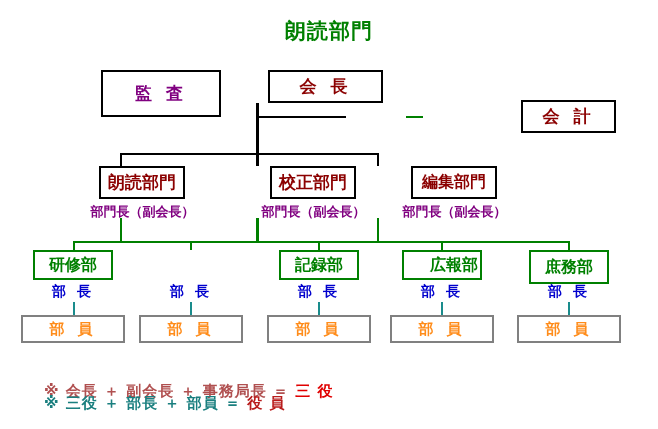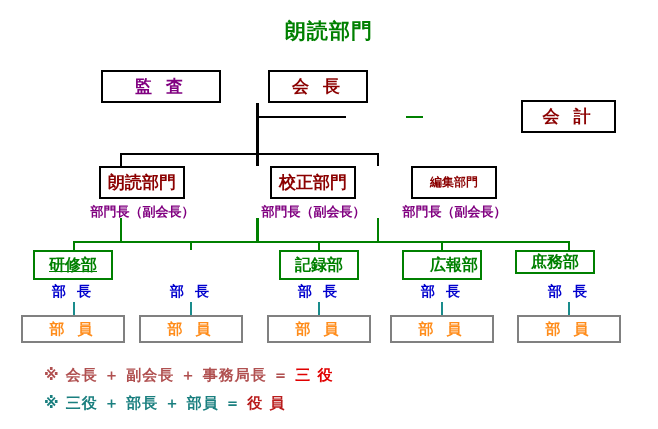--- a/index.html
+++ b/index.html
@@ -74,21 +74,21 @@
   .sub-blue { color: #0000CD; font-size: 14px; letter-spacing: 3px; }
 
   
   .note {
     position: absolute;
     white-space: nowrap;
     font-weight: bold;
     font-size: 15px;
     letter-spacing: 1px;
   }
-  .note-red   { color: #B05050; }
+  .note-red   { color: #B05050; margin-top: 16px; }
   .note-teal  { color: #1A7F7F; }
   .hl-red     { color: #E00000; }
   .hl-maroon  { color: #b91c1c; }
 </style>
 </head>
 <body>
 
 <div id="canvas">
 
   <div id="title">朗読部門</div>
@@ -116,25 +116,25 @@
   <div class="ln ln-grn" style="left:318px; top:241px; width:2px; height:9px;"></div>
   <div class="ln ln-grn" style="left:441px; top:241px; width:2px; height:9px;"></div>
   <div class="ln ln-grn" style="left:568px; top:241px; width:2px; height:9px;"></div>
 
   <div class="ln ln-teal" style="left:73px; top:302px; width:2px; height:13px;"></div>
   <div class="ln ln-teal" style="left:190px; top:302px; width:2px; height:13px;"></div>
   <div class="ln ln-teal" style="left:318px; top:302px; width:2px; height:13px;"></div>
   <div class="ln ln-teal" style="left:441px; top:302px; width:2px; height:13px;"></div>
   <div class="ln ln-teal" style="left:568px; top:302px; width:2px; height:13px;"></div>
 
-  <div class="box box-black txt-purple" style="left:101px; top:70px; width:120px; height:33px; font-size:17px; letter-spacing:4px;">
+  <div class="box box-black txt-purple" style="left:101px; top:70px; width:120px; height:47px; font-size:17px; letter-spacing:4px;">
     <span>監 査</span>
   </div>
 
-  <div class="box box-black txt-darkred" style="left:268px; top:70px; width:100px; height:33px; font-size:17px; letter-spacing:4px;justify-content:center;">
+  <div class="box box-black txt-darkred" style="left:268px; top:70px; width:115px; height:33px; font-size:17px; letter-spacing:4px;justify-content:center;">
     <span>会 長</span>
   </div>
 
 
   <div class="box box-black txt-darkred" style="left:521px; top:100px; width:95px; height:33px; font-size:17px; letter-spacing:4px;">
     <span>会 計</span>
   </div>
 
   <div class="box box-black txt-darkred" style="left:99px; top:166px; width:86px; height:33px; font-size:17px;">
     <span>朗読部門</span>
@@ -143,28 +143,28 @@
     <span>部門長（副会長）</span>
   </div>
 
   <div class="box box-black txt-darkred" style="left:270px; top:166px; width:86px; height:33px; font-size:17px;">
     <span>校正部門</span>
   </div>
   <div class="sublabel sub-purple" style="left:241px; top:203px; width:145px;">
     <span>部門長（副会長）</span>
   </div>
 
-  <div class="box box-black txt-darkred" style="left:411px; top:166px; width:86px; height:33px; font-size:12px;">
+  <div class="box box-black txt-darkred" style="left:411px; top:166px; width:86px; height:33px; font-size:16px;">
     <span>編集部門</span>
   </div>
   <div class="sublabel sub-purple" style="left:382px; top:203px; width:145px;">
     <span>部門長（副会長）</span>
   </div>
 
-  <div class="box box-green" style="left:33px; top:250px; width:80px; height:30px; font-size:16px;text-decoration:underline;">
+  <div class="box box-green" style="left:33px; top:250px; width:80px; height:30px; font-size:16px;">
     <span>研修部</span>
   </div>
   <div class="sublabel sub-blue" style="left:23px; top:283px; width:100px;">
     <span>部 長</span>
   </div>
   <div class="box box-gray" style="left:21px; top:315px; width:104px; height:28px; font-size:15px; letter-spacing:4px;">
     <span>部 員</span>
   </div>
 
   <div class="sublabel sub-blue" style="left:141px; top:283px; width:100px;">
@@ -187,21 +187,21 @@
   <div class="box box-green" style="left:402px; top:250px; width:80px; height:30px; font-size:16px;padding-left:24px;">
     <span>広報部</span>
   </div>
   <div class="sublabel sub-blue" style="left:392px; top:283px; width:100px;">
     <span>部 長</span>
   </div>
   <div class="box box-gray" style="left:390px; top:315px; width:104px; height:28px; font-size:15px; letter-spacing:4px;">
     <span>部 員</span>
   </div>
 
-  <div class="box box-green" style="left:515px; top:250px; width:80px; height:24px; font-size:16px;">
+  <div class="box box-green" style="left:529px; top:250px; width:80px; height:34px; font-size:16px;">
     <span>庶務部</span>
   </div>
   <div class="sublabel sub-blue" style="left:519px; top:283px; width:100px;">
     <span>部 長</span>
   </div>
   <div class="box box-gray" style="left:517px; top:315px; width:104px; height:28px; font-size:15px; letter-spacing:4px;">
     <span>部 員</span>
   </div>
 
   <div class="note note-red" style="left:44px; top:366px;">

